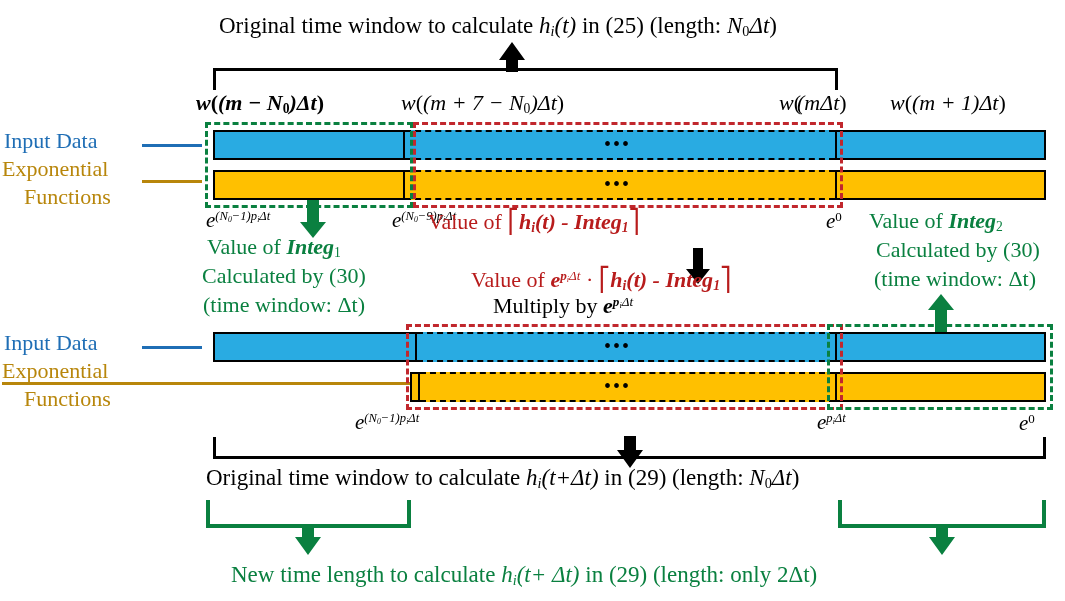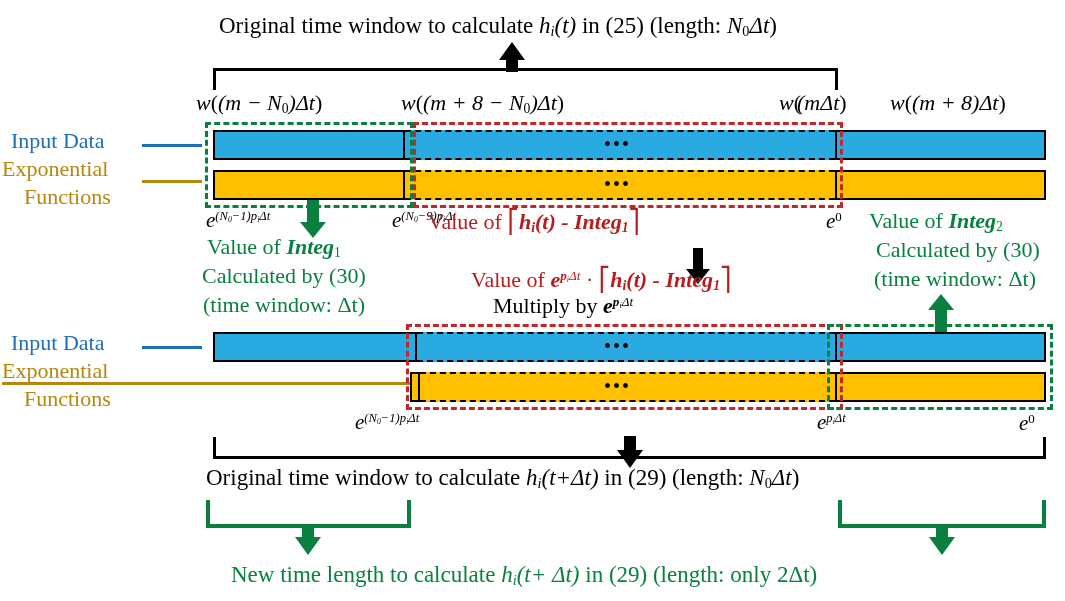--- a/index.html
+++ b/index.html
@@ -13,21 +13,21 @@
     font-family: "Liberation Serif", "DejaVu Serif", serif;
     color: #000;
   }
   .abs { position: absolute; }
   .txt { white-space: nowrap; line-height: 1; }
 
   
   .blk  { color: #000000; }
   .grn  { color: #0a8040; text-align: right; }
   .red  { color: #b81c1c; }
-  .blue { color: #1f6eb5; margin-left: 7px; }
+  .blue { color: #1f6eb5; }
   .gold { color: #b8860b; }
 
   .f23 { font-size: 23px; }
   .f22 { font-size: 22px; }
   .f21 { font-size: 21px; text-align: center; }
   .f20 { font-size: 20px; }
 
   .ital { font-style: italic; }
   .bi   { font-style: italic; font-weight: bold; }
 
@@ -82,34 +82,34 @@
   <span>Original time window to calculate </span><span class="ital">h</span><sub class="ital">i</sub><span class="ital">(t)</span><span> in (25) (length: </span><span class="ital">N</span><sub>0</sub><span class="ital">Δt</span><span>)</span>
 </div>
 
 <div class="abs bracket-top" style="left:213px; top:68px; width:625px; height:22px;"></div>
 <div class="abs" style="left:499px; top:42px;">
   <svg width="26" height="30" viewBox="0 0 26 30">
     <polygon points="13,0 26,18 19,18 19,30 7,30 7,18 0,18" fill="#000"></polygon>
   </svg>
 </div>
 
-<div class="abs txt f22 blk" style="left:196px; top:92px;">
+<div class="abs txt f22 blk" style="left:196px; top:92px;font-weight:bold;">
   <span class="ital">w</span><span>(</span><span class="ital">(m − N</span><sub>0</sub><span class="ital">)Δt</span><span>)</span>
 </div>
 
 <div class="abs txt f22 blk" style="left:401px; top:92px;">
-  <span class="ital">w</span><span>(</span><span class="ital">(m + 8 − N</span><sub>0</sub><span class="ital">)Δt</span><span>)</span>
+  <span class="ital">w</span><span>(</span><span class="ital">(m + 7 − N</span><sub>0</sub><span class="ital">)Δt</span><span>)</span>
 </div>
 
 <div class="abs txt f22 blk" style="left:779px; top:92px;">
   <span class="ital">w</span><span>(</span><span class="ital" style="margin-left:-4px">(mΔt</span><span>)</span>
 </div>
 
 <div class="abs txt f22 blk" style="left:890px; top:92px;">
-  <span class="ital">w</span><span>(</span><span class="ital">(m + 8)Δt</span><span>)</span>
+  <span class="ital">w</span><span>(</span><span class="ital">(m + 1)Δt</span><span>)</span>
 </div>
 
 <div class="abs txt f22 blue" style="left:4px; top:130px;">Input Data</div>
 <div class="abs leg-line" style="left:142px; top:144px; width:60px; border-color:#1f6eb5;"></div>
 
 <div class="abs txt f22 gold" style="left:2px; top:158px;">Exponential</div>
 <div class="abs txt f22 gold" style="left:24px; top:186px;">Functions</div>
 <div class="abs leg-line" style="left:142px; top:180px; width:60px; border-color:#b8860b;"></div>
 
 <div class="abs bar bar-blue" style="left:213px; top:130px; width:192px; height:30px;"></div>

